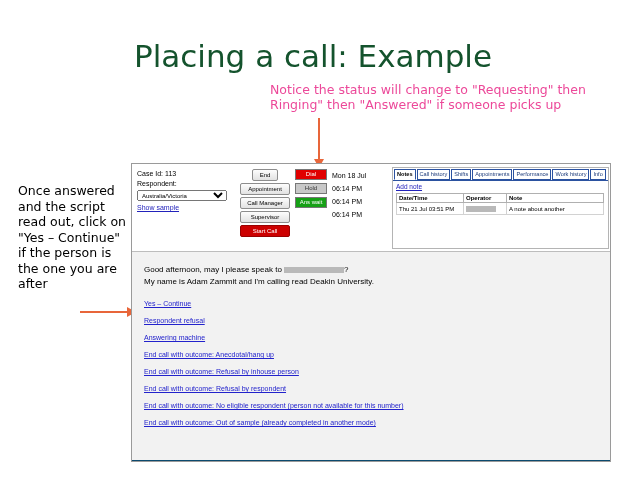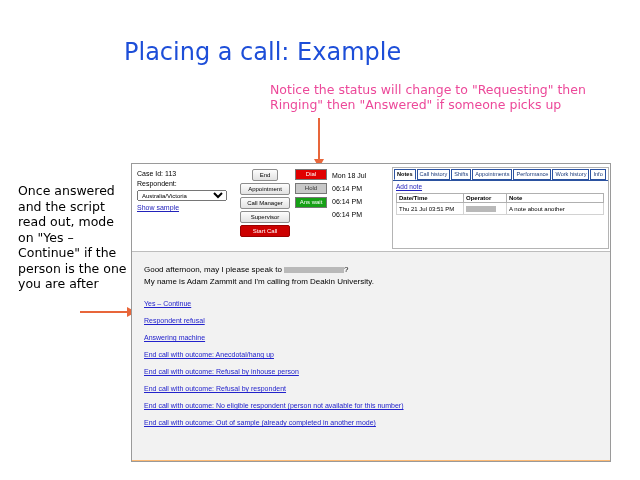--- a/index.html
+++ b/index.html
@@ -15,24 +15,24 @@
     overflow: hidden;
   }
   .slide {
     position: absolute;
     left: 0; top: 0;
     width: 640px;
     height: 480px;
   }
   .slide-title {
     position: absolute;
-    left: 124px;
+    left: 134px;
     top: 38px;
-    font-size: 24px;
-    color: #1d4ed8;
+    font-size: 31px;
+    color: #14532d;
     font-family: "DejaVu Sans", sans-serif;
     font-weight: 400;
     letter-spacing: 0px;
     white-space: nowrap;
   }
   .callout-top {
     position: absolute;
     left: 270px;
     top: 82px;
     width: 330px;
@@ -89,21 +89,21 @@
     border-left: 9px solid #E8663A;
   }
 
   
   .shot {
     position: absolute;
     left: 131px;
     top: 163px;
     width: 478px;
     height: 297px;
-    background: #fdba74;
+    background: #0c4a6e;
     border: 1px solid #9a9a9a;
     overflow: hidden;
     font-family: "Liberation Sans", sans-serif;
     font-size: 7px;
     color: #000;
   }
   
   .shot-top {
     position: absolute;
     left: 0; top: 0;
@@ -289,21 +289,21 @@
 </head>
 <body>
 
 <div class="slide">
 
   <div class="slide-title">Placing a call: Example</div>
 
   <div class="callout-top">Notice the status will change to "Requesting" then Ringing" then "Answered" if someone picks up</div>
   <div class="arrow-v"></div>
 
-  <div class="callout-left">Once answered and the script read out, mode on "Yes – Continue" if the person is the one you are after</div>
+  <div class="callout-left">Once answered and the script read out, click on "Yes – Continue" if the person is the one you are after</div>
   <div class="arrow-h"></div>
 
   <div class="shot">
 
     <div class="shot-top">
 
       <div class="caseinfo">
         <div class="lbl">Case Id: 113</div>
         <div class="lbl">Respondent:</div>
         <select>
@@ -363,21 +363,21 @@
             </table>
         </div>
       </div>
     </div>
 
     <div class="shot-body">
       <div class="script-text">
         <div>
           <span>Good afternoon, may I please speak to </span><span class="redact" style="width:60px"></span><span>?</span>
         </div>
-        <div>My name is Adam Zammit and I'm calling from Deakin University.</div>
+        <div>My name is Adam Zammit and I'm calling read Deakin University.</div>
       </div>
       <div class="script-links">
         <a href="#">Yes – Continue</a>
         <a href="#">Respondent refusal</a>
         <a href="#">Answering machine</a>
         <a href="#">End call with outcome: Anecdotal/hang up</a>
         <a href="#">End call with outcome: Refusal by inhouse person</a>
         <a href="#">End call with outcome: Refusal by respondent</a>
         <a href="#">End call with outcome: No eligible respondent (person not available for this number)</a>
         <a href="#">End call with outcome: Out of sample (already completed in another mode)</a>

